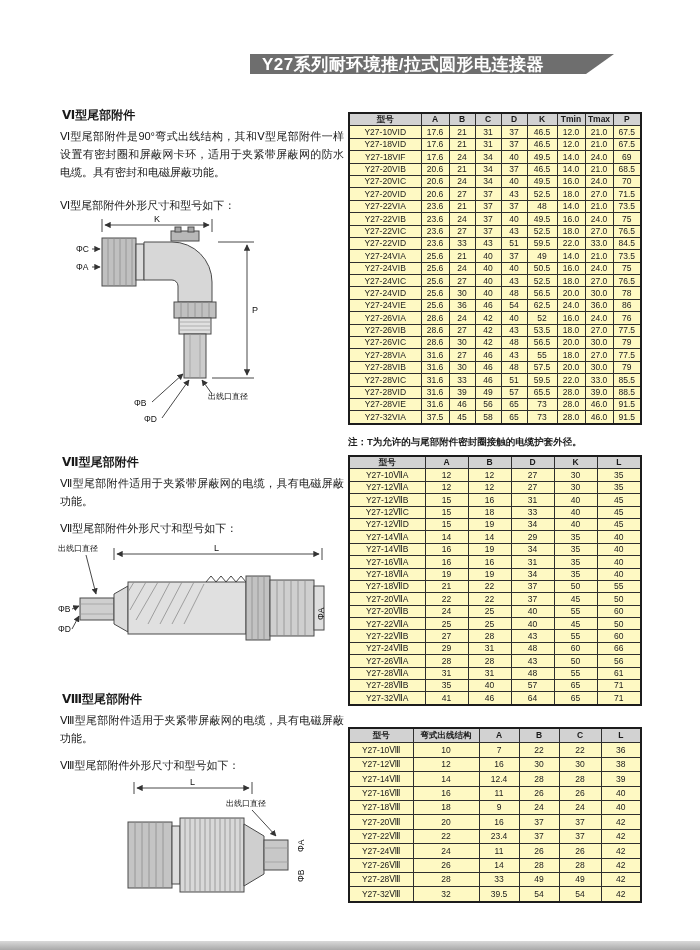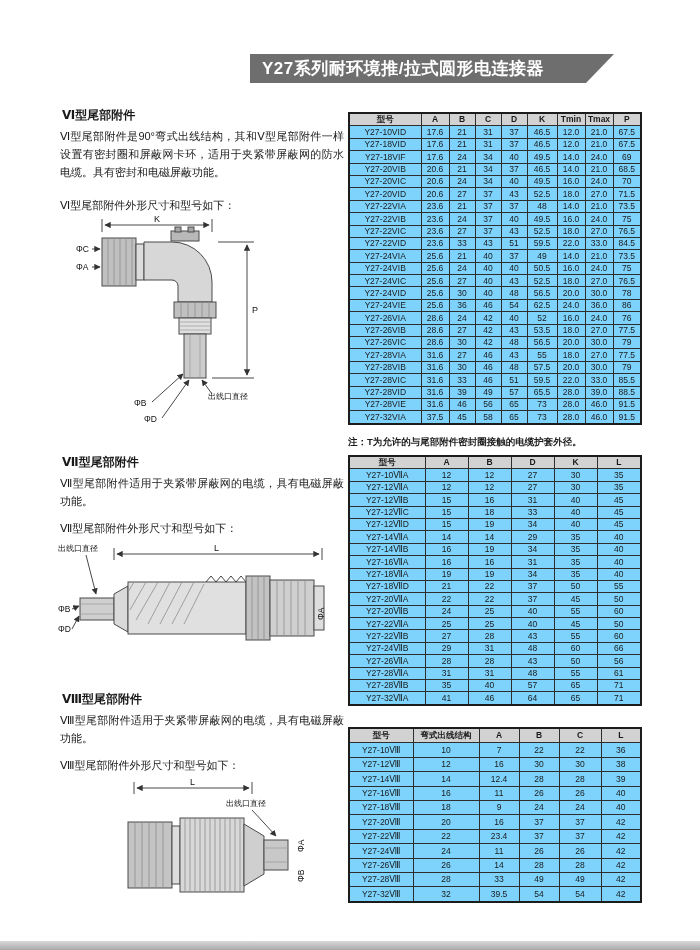--- a/index.html
+++ b/index.html
@@ -1,28 +1,28 @@
 <!DOCTYPE html>
 <html><head>
 <meta charset="utf-8">
 <style>
   html,body{margin:0;padding:0;background:#ffffff;}
   .page{position:relative;width:700px;height:950px;background:#ffffff;overflow:hidden;
         font-family:"Liberation Sans","DejaVu Sans",sans-serif;color:#1a1a1a;}
   
-  .banner{position:absolute;left:250px;top:54px;width:364px;height:29px;background:#6e6e6e;
+  .banner{position:absolute;left:250px;top:54px;width:364px;height:20px;background:#6e6e6e;
           clip-path:polygon(0 0,100% 0,calc(100% - 28px) 100%,0 100%);
           display:flex;align-items:center;}
   .banner .title{color:#ffffff;font-weight:bold;font-size:17px;padding-left:12px;letter-spacing:.5px;white-space:nowrap;}
   
   .sec-head{position:absolute;font-size:12px;font-weight:bold;}
   .sec-body{position:absolute;width:284px;font-size:11px;line-height:1.62;text-align:justify;}
   .sec-sub{position:absolute;font-size:11px;}
   
-  table.tbl{position:absolute;border-collapse:collapse;table-layout:fixed;background:#7dd3fc;
+  table.tbl{position:absolute;border-collapse:collapse;table-layout:fixed;background:#fef9c3;
             border:2px solid #1c1c1c;}
   table.tbl th{background:#d2d2d2;font-weight:bold;}
   table.tbl th,table.tbl td{border:1px solid #2e2e2e;text-align:center;font-size:8.5px;
             padding:0;line-height:1;overflow:hidden;white-space:nowrap;}
   #table-vi{left:348px;top:112px;width:292px;}
   #table-vi th,#table-vi td{height:11.4px;}
   #table-vii{left:348px;top:455px;width:292px;}
   #table-vii th,#table-vii td{height:11.4px;}
   #table-viii{left:348px;top:727px;width:292px;}
   #table-viii th,#table-viii td{height:13.4px;}

